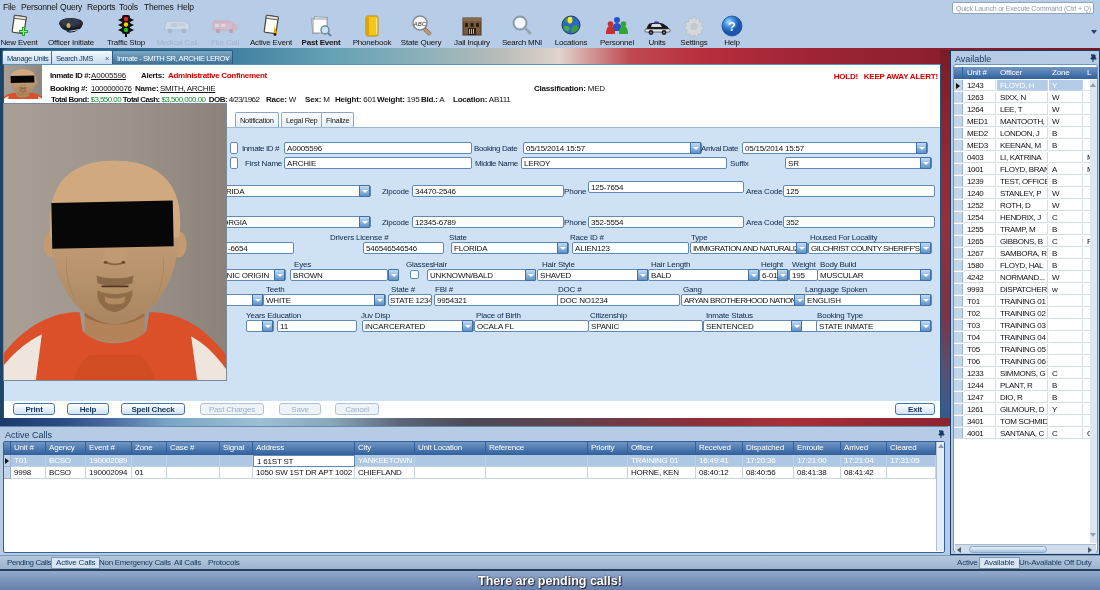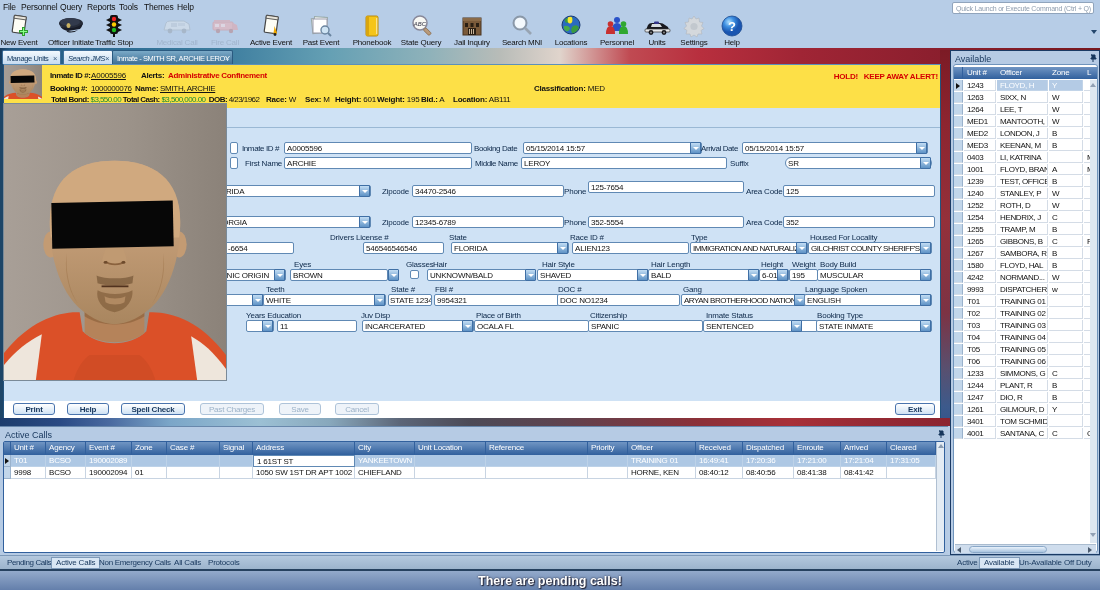--- a/index.html
+++ b/index.html
@@ -19,21 +19,21 @@
 #tabbar{left:0;top:48px;width:1100px;height:16px;background:linear-gradient(to right,#16395c 0px,#22577e 10px,#2e6d94 120px,#3f7fa0 230px,#65a0b4 330px,#8fb2ba 430px,#b8bcb8 500px,#e0d4cc 560px,#c04a52 630px,#b82f3e 700px,#a02535 800px,#8c1f2e 930px,#77181f 1100px);}
 .tab{position:absolute;top:2px;height:14px;font-size:7.5px;letter-spacing:-0.4px;padding:3px 12px 0 4px;border:1px solid #3f6f9b;border-bottom:none;border-radius:2px 2px 0 0;background:linear-gradient(#f2f8fe,#c6dbf0);color:#12365c;white-space:nowrap;overflow:hidden;}
 .tab .x{position:absolute;right:3px;top:3px;color:#3a5a7e;font-size:7.5px;}
 .tab.active{background:linear-gradient(#7aa9c7,#3f7095);color:#fff;border-color:#2a5a80;}
 .tab.active .x{color:#d8e8f2;}
 
 #sliver-right{left:940px;top:50px;width:11px;height:376px;background:linear-gradient(#7c1b25 0%,#8d2530 20%,#94303a 45%,#7c3344 70%,#585070 85%,#3c5a8c 95%,#35548a 100%);}
 #sliver-bottom{left:0px;top:418px;width:950px;height:8px;background:linear-gradient(to right,#1c3c6c 0px,#2a4a84 60px,#4a6aa0 110px,#7ba6c8 170px,#9cc0d4 260px,#88a8bc 330px,#5c6678 400px,#4c4a56 470px,#5c4450 550px,#743a44 630px,#8c3038 700px,#a83038 790px,#962a34 870px,#8c2430 950px);}
 
 #form{left:3px;top:64px;width:938px;height:354px;background:#cfe2f5;border:1px solid #23527c;border-top-color:#5d90ba;}
-#infobar{left:0px;top:0px;width:936px;height:43px;background:#fde047;font-size:8px;letter-spacing:-0.2px;color:#111;}
+#infobar{left:0px;top:0px;width:936px;height:43px;background:#ffffff;font-size:8px;letter-spacing:-0.2px;color:#111;}
 #infobar b{font-weight:bold;}
 .red{color:#d50000;font-weight:bold;}
 .grn{color:#1d8a34;}
 .lnk{text-decoration:underline;}
 #ftabs{left:0px;top:43px;width:936px;height:19px;background:#fff;}
 .ftab{position:absolute;top:4px;height:15px;font-size:7.5px;letter-spacing:-0.3px;color:#222;background:linear-gradient(#fdfeff,#e4eef8);border:1px solid #8aa8c6;border-bottom:none;border-radius:2px 2px 0 0;padding:3px 4px 0 4px;}
 #fcontent{left:0px;top:62px;width:936px;height:274px;background:#cfe2f5;border-top:1px solid #9ab8d4;}
 .lbl{position:absolute;font-size:8px;letter-spacing:-0.2px;color:#0c2748;white-space:nowrap;}
 .fld{position:absolute;background:#fff;border:1px solid #6089b4;border-radius:2px;font-size:8px;letter-spacing:-0.2px;color:#111;padding:1px 2px;white-space:nowrap;overflow:hidden;height:12px;line-height:10px;}
 .dd{position:absolute;width:11px;background:linear-gradient(#c2ddf4,#5f93c6);border:1px solid #3f6fa5;border-radius:1px;height:12px;}
@@ -105,21 +105,21 @@
 <div class="tbi" style="left:45px;">
       <svg width="26" height="24" viewBox="0 0 26 24">
         <ellipse cx="13" cy="9.5" rx="12" ry="5.5" fill="#262c3a"></ellipse>
         <ellipse cx="12" cy="8" rx="10" ry="4" fill="#323a4c"></ellipse>
         <path d="M2 12 Q4 16 10 17 L22 15 Q24 13 24.5 10 Q18 14 13 14 Q6 14 2 12Z" fill="#181c28"></path>
         <path d="M8 16.5 Q14 18.5 20 16 Q16 19 11 18.5 Q9 18 8 16.5Z" fill="#0c0e16"></path>
         <ellipse cx="10.5" cy="11.5" rx="2" ry="2.6" fill="#c8b060"></ellipse>
       </svg>
       <span class="cap">Officer Initiate</span>
     </div>
-<div class="tbi" style="left:88px;">
+<div class="tbi" style="left:100px;">
       <svg width="20" height="24" viewBox="0 0 20 24">
         <rect x="6" y="1" width="8" height="19" rx="2" fill="#111"></rect>
         <rect x="9" y="20" width="2" height="3" fill="#111"></rect>
         <path d="M6 4 L2 6 L6 8 M6 9 L2 11 L6 13 M6 14 L2 16 L6 18 M14 4 L18 6 L14 8 M14 9 L18 11 L14 13 M14 14 L18 16 L14 18" fill="#111"></path>
         <circle cx="10" cy="5" r="2.2" fill="#e22"></circle>
         <circle cx="10" cy="10.5" r="2.2" fill="#fc0"></circle>
         <circle cx="10" cy="16" r="2.2" fill="#2b2"></circle>
       </svg>
       <span class="cap">Traffic Stop</span>
     </div>
@@ -153,21 +153,21 @@
       <svg width="22" height="24" viewBox="0 0 22 24">
         <g transform="rotate(8 11 12)">
           <rect x="5" y="2" width="12" height="17" rx="1" fill="#fdfdf5" stroke="#444" stroke-width="1.2"></rect>
           <rect x="5" y="2" width="12" height="3" fill="#e8e4da" stroke="#444" stroke-width="0.8"></rect>
         </g>
         <path d="M14.5 12 L17 19 L15.5 21 L13.5 19.5 Z" fill="#f0a800"></path>
         <circle cx="15" cy="20.5" r="1.4" fill="#222"></circle>
       </svg>
       <span class="cap">Active Event</span>
     </div>
-<div class="tbi" style="left:295px;">
+<div class="tbi" style="left:295px;font-weight:bold;">
       <svg width="26" height="24" viewBox="0 0 26 24">
         <g>
           <rect x="4" y="4" width="13" height="15" fill="#f2f2ee" stroke="#9aa" stroke-width="1" transform="rotate(-6 10 11)"></rect>
           <rect x="6" y="3" width="13" height="15" fill="#fafaf6" stroke="#9aa" stroke-width="1" transform="rotate(4 12 10)"></rect>
           <rect x="5" y="5" width="14" height="14" fill="#ffffff" stroke="#99a" stroke-width="1"></rect>
         </g>
         <circle cx="17" cy="16" r="4" fill="#cfe4f4" stroke="#6a85a0" stroke-width="1.4"></circle>
         <line x1="20" y1="19" x2="23" y2="22" stroke="#6a85a0" stroke-width="2"></line>
       </svg>
       <span class="cap">Past Event</span>
@@ -278,21 +278,21 @@
         <text x="12" y="17" font-size="13" font-weight="bold" font-family="Liberation Sans" text-anchor="middle" fill="#fff">?</text>
       </svg>
       <span class="cap">Help</span>
     </div>
 </div>
 <div id="qlaunch" class="abs">Quick Launch or Execute Command (Ctrl + Q)</div>
 <div class="abs" style="left:1091px;top:30px;width:0;height:0;border-left:3px solid transparent;border-right:3px solid transparent;border-top:4px solid #24466c;"></div>
 
 <div id="tabbar" class="abs">
   <div class="tab" style="left:2px;width:59px;">Manage Units<span class="x">×</span></div>
-  <div class="tab" style="left:63px;width:50px;font-style:italic;">Search JMS<span class="x">×</span></div>
+  <div class="tab" style="left:51px;width:62px;">Search JMS<span class="x">×</span></div>
   <div class="tab active" style="left:112px;width:121px;">Inmate - SMITH SR, ARCHIE LEROY<span class="x">×</span></div>
 </div>
 
 <div class="abs" style="left:0;top:64px;width:3px;height:358px;background:#1d4567;"></div>
 <div id="sliver-right" class="abs"></div>
 <div id="sliver-bottom" class="abs"></div>
 
 <div id="form" class="abs">
   <div id="infobar" class="abs">
     <div class="abs" style="left:46px;top:6px;letter-spacing:-0.4px;"><b>Inmate ID #:</b></div>
@@ -307,39 +307,44 @@
     <div class="abs" style="left:262px;top:30px;"><b>Race:</b> W</div>
     <div class="abs" style="left:301px;top:30px;"><b>Sex:</b> M</div>
     <div class="abs" style="left:331px;top:30px;"><b>Height:</b> 601</div>
     <div class="abs" style="left:373px;top:30px;"><b>Weight:</b> 195</div>
     <div class="abs" style="left:417px;top:30px;"><b>Bld.:</b> A</div>
     <div class="abs" style="left:449px;top:30px;"><b>Location:</b> AB111</div>
     <div class="abs" style="left:530px;top:19px;"><b>Classification:</b> MED</div>
     <div class="abs red" style="right:82px;top:7px;font-size:8px;">HOLD!</div>
     <div class="abs red" style="right:2px;top:7px;font-size:8px;padding-left:32px;">KEEP AWAY ALERT!</div>
   </div>
+  <div id="ftabs" class="abs">
+    <div class="ftab" style="left:231px;">Notification</div>
+    <div class="ftab" style="left:277px;">Legal Rep</div>
+    <div class="ftab" style="left:317px;">Finalize</div>
+  </div>
   <div id="fcontent" class="abs">
 
     <div class="fld" style="left:226px;top:14px;width:8px;"></div>
     <div class="lbl" style="left:238px;top:16px;letter-spacing:-0.4px;">Inmate ID #</div>
     <div class="fld" style="left:280px;top:14px;width:188px;">A0005596</div>
     <div class="lbl" style="left:470px;top:16px;letter-spacing:-0.4px;">Booking Date</div>
     <div class="fld" style="left:519px;top:14px;width:179px;">05/15/2014 15:57</div>
       <div class="dd" style="left:686px;top:14px;"></div>
     <div class="lbl" style="left:697px;top:16px;letter-spacing:-0.4px;">Arrival Date</div>
     <div class="fld" style="left:738px;top:14px;width:186px;">05/15/2014 15:57</div>
       <div class="dd" style="left:912px;top:14px;"></div>
 
     <div class="fld" style="left:226px;top:29px;width:8px;"></div>
     <div class="lbl" style="left:241px;top:31px;">First Name</div>
     <div class="fld" style="left:280px;top:29px;width:188px;">ARCHIE</div>
     <div class="lbl" style="left:471px;top:31px;letter-spacing:-0.4px;">Middle Name</div>
     <div class="fld" style="left:517px;top:29px;width:206px;">LEROY</div>
     <div class="lbl" style="left:726px;top:31px;">Suffix</div>
-    <div class="fld" style="left:781px;top:29px;width:147px;border-radius:6px;">SR</div>
+    <div class="fld" style="left:781px;top:29px;width:147px;">SR</div>
       <div class="dd" style="left:916px;top:29px;"></div>
 
     <div class="fld" style="left:204px;top:57px;width:163px;">FLORIDA</div>
       <div class="dd" style="left:355px;top:57px;"></div>
     <div class="lbl" style="left:378px;top:59px;">Zipcode</div>
     <div class="fld" style="left:408px;top:57px;width:152px;">34470-2546</div>
     <div class="lbl" style="left:560px;top:59px;">Phone</div>
     <div class="fld" style="left:584px;top:53px;width:156px;">125-7654</div>
     <div class="lbl" style="left:742px;top:59px;">Area Code</div>
     <div class="fld" style="left:779px;top:57px;width:152px;">125</div>

